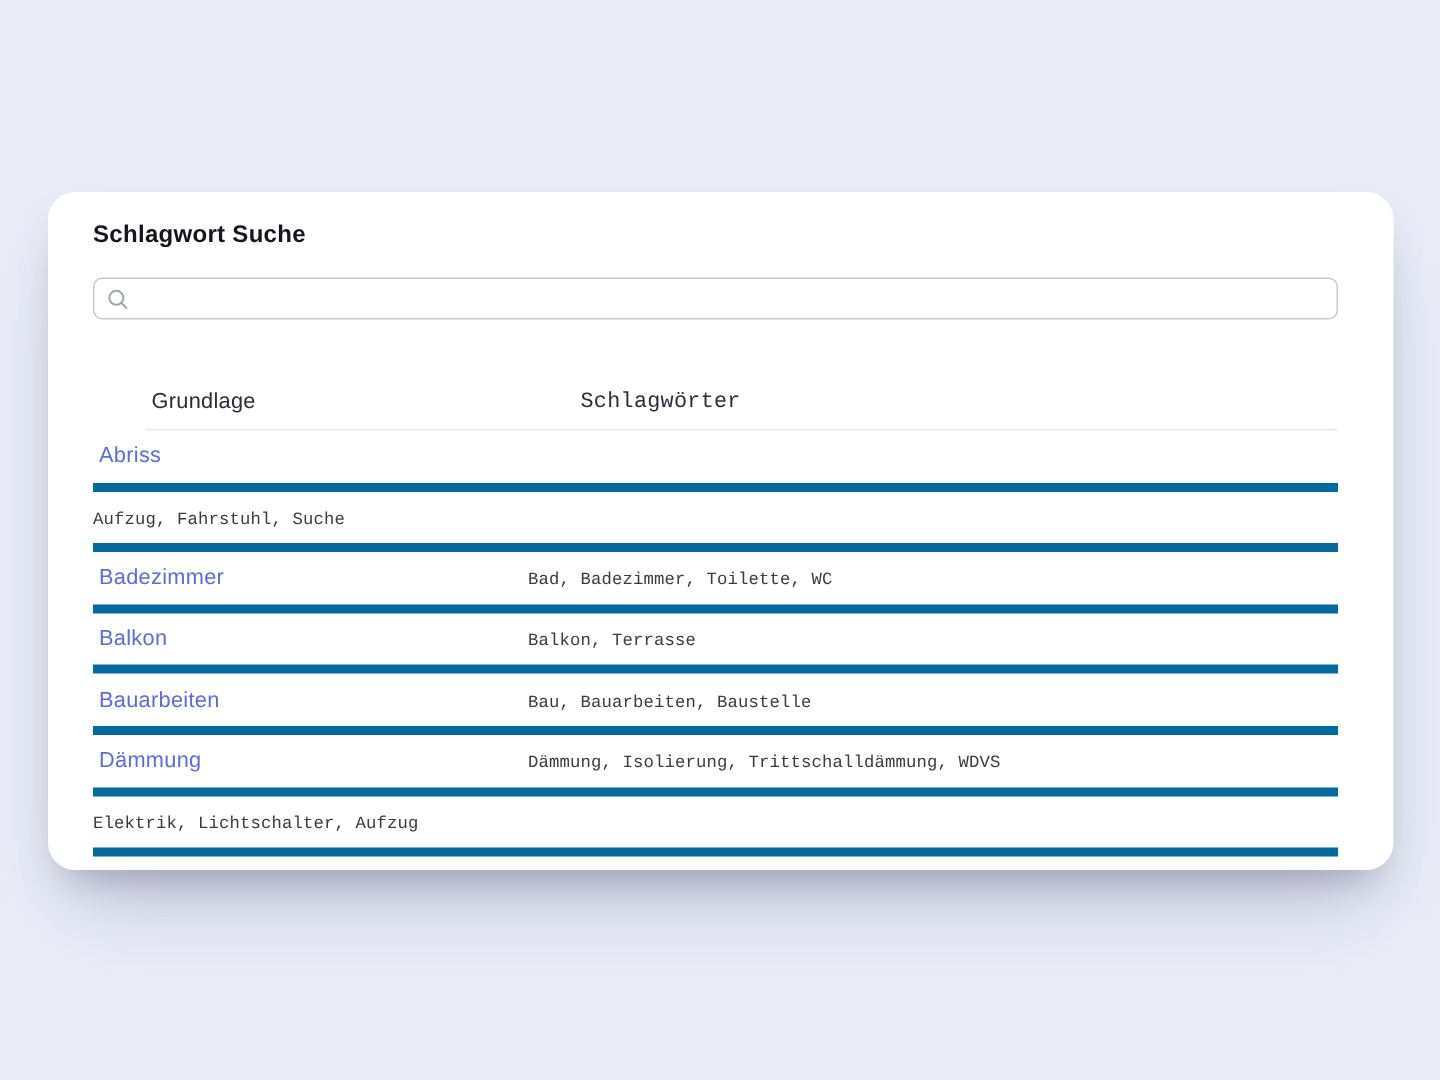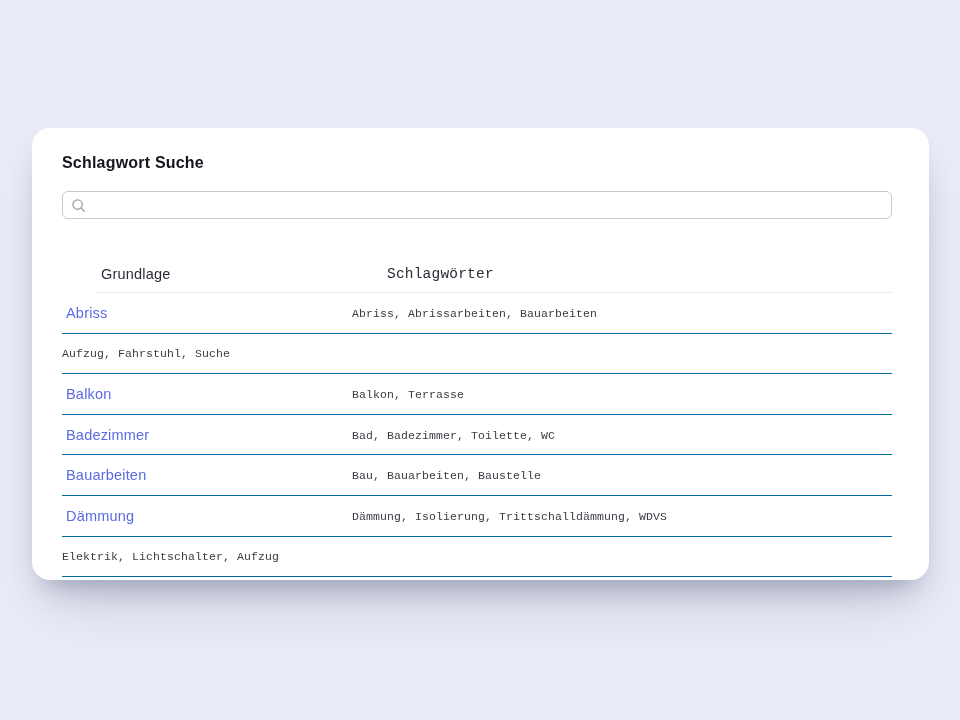--- a/index.html
+++ b/index.html
@@ -9,21 +9,21 @@
     font-family: "Liberation Sans", sans-serif;
     overflow: hidden;
     position: relative;
   }
   .card {
     position: absolute;
     left: 32px; top: 128px;
     width: 897px; height: 452px;
     background: #ffffff;
     border-radius: 18px;
-    padding: 25px 37px 0 30px;
+    padding: 19px 37px 0 30px;
     box-shadow: 0 16px 26px -12px rgba(101,108,135,0.50),
                 0 34px 55px -18px rgba(101,108,135,0.33);
     overflow: hidden;
   }
   .page-title {
     font-size: 16px;
     font-weight: 700;
     color: #15151d;
     letter-spacing: 0.2px;
     line-height: 20px;
@@ -60,21 +60,21 @@
   }
   .th {
     font-size: 14.5px;
     color: #2c2c38;
     letter-spacing: 0.2px;
   }
   .row {
     display: flex;
     align-items: center;
     height: 40.6px;
-    border-bottom: 1px solid #0369a1;
+    border-bottom: 6px solid #0369a1;
   }
   .col-grundlage { width: 290px; padding-left: 4px; flex-shrink: 0; }
   .col-keywords  { flex: 1; font-family: Liberation Mono, monospace; }
   .keyword-link {
     font-size: 14.5px;
     color: #5b6be4;
     letter-spacing: 0.2px;
     text-decoration: none;
     cursor: pointer;
   }
@@ -100,32 +100,31 @@
   </div>
 
   <div class="table">
     <div class="thead">
       <div class="th col-grundlage">Grundlage</div>
       <div class="th col-keywords">Schlagwörter</div>
     </div>
 
     <div class="row">
       <div class="col-grundlage"><a class="keyword-link">Abriss</a></div>
-      <div class="col-keywords"><span class="keyword-list">Abriss, Abrissarbeiten, Bauarbeiten</span></div>
     </div>
     <div class="row">
       <div class="col-keywords"><span class="keyword-list">Aufzug, Fahrstuhl, Suche</span></div>
     </div>
     <div class="row">
+      <div class="col-grundlage"><a class="keyword-link">Badezimmer</a></div>
+      <div class="col-keywords"><span class="keyword-list">Bad, Badezimmer, Toilette, WC</span></div>
+    </div>
+    <div class="row">
       <div class="col-grundlage"><a class="keyword-link">Balkon</a></div>
       <div class="col-keywords"><span class="keyword-list">Balkon, Terrasse</span></div>
-    </div>
-    <div class="row">
-      <div class="col-grundlage"><a class="keyword-link">Badezimmer</a></div>
-      <div class="col-keywords"><span class="keyword-list">Bad, Badezimmer, Toilette, WC</span></div>
     </div>
     <div class="row">
       <div class="col-grundlage"><a class="keyword-link">Bauarbeiten</a></div>
       <div class="col-keywords"><span class="keyword-list">Bau, Bauarbeiten, Baustelle</span></div>
     </div>
     <div class="row">
       <div class="col-grundlage"><a class="keyword-link">Dämmung</a></div>
       <div class="col-keywords"><span class="keyword-list">Dämmung, Isolierung, Trittschalldämmung, WDVS</span></div>
     </div>
     <div class="row">

